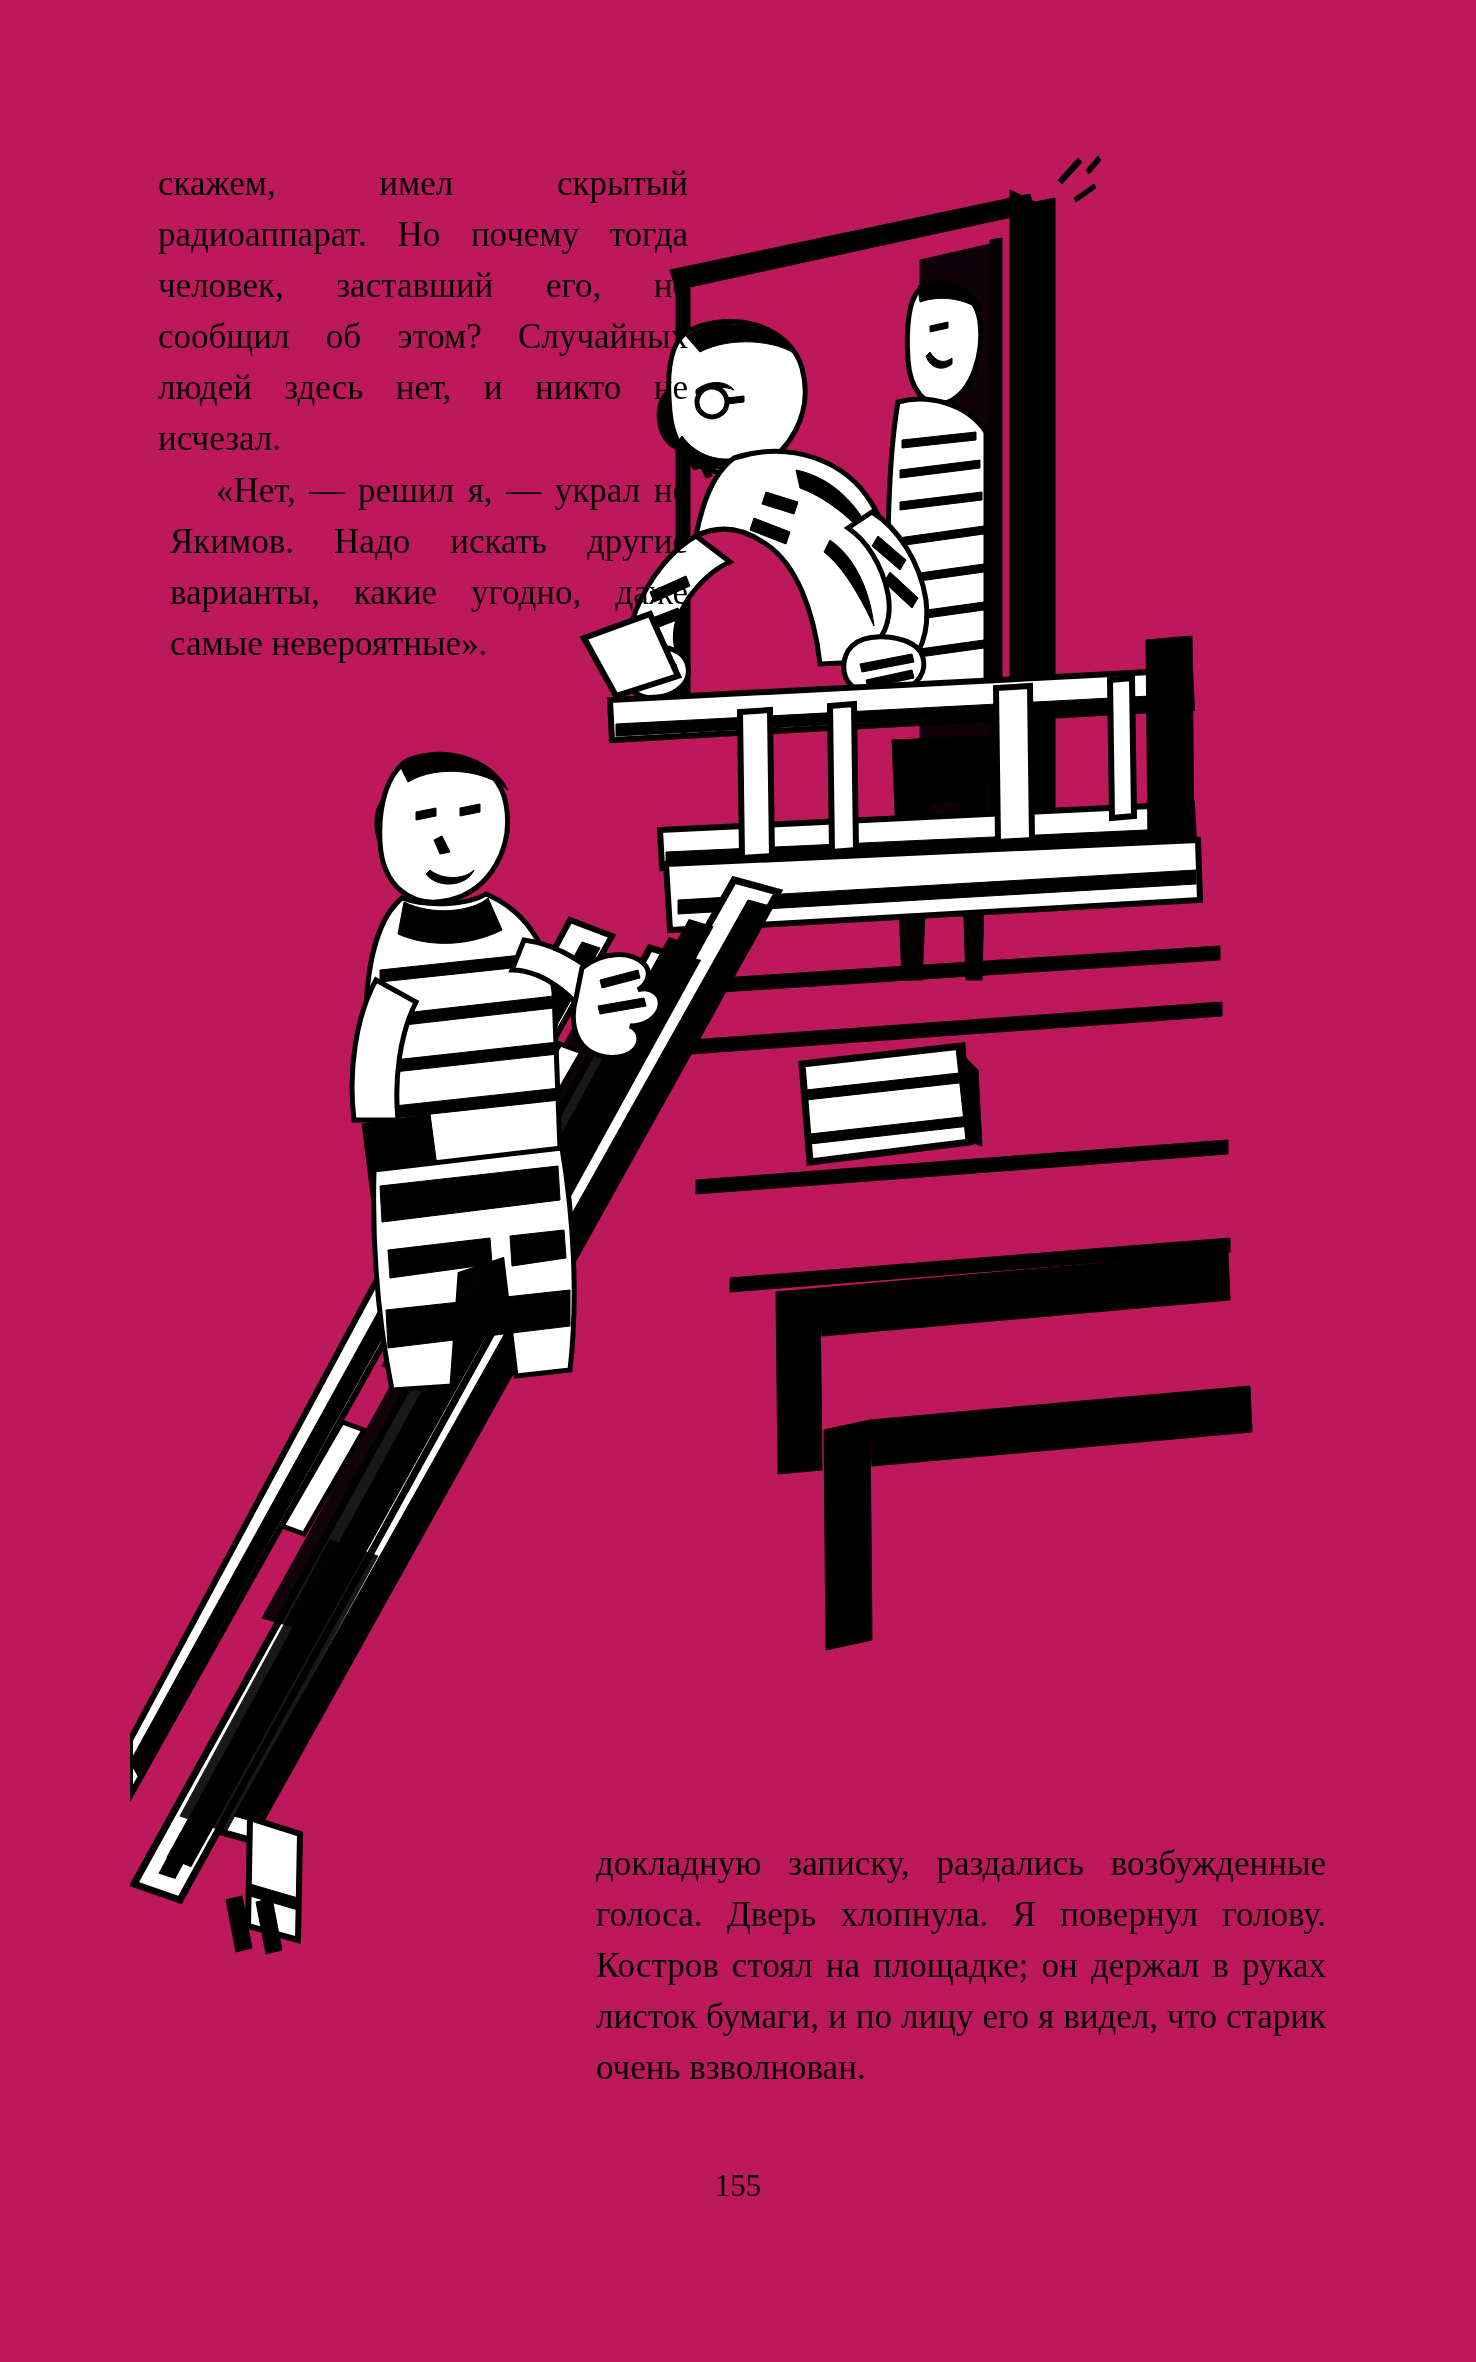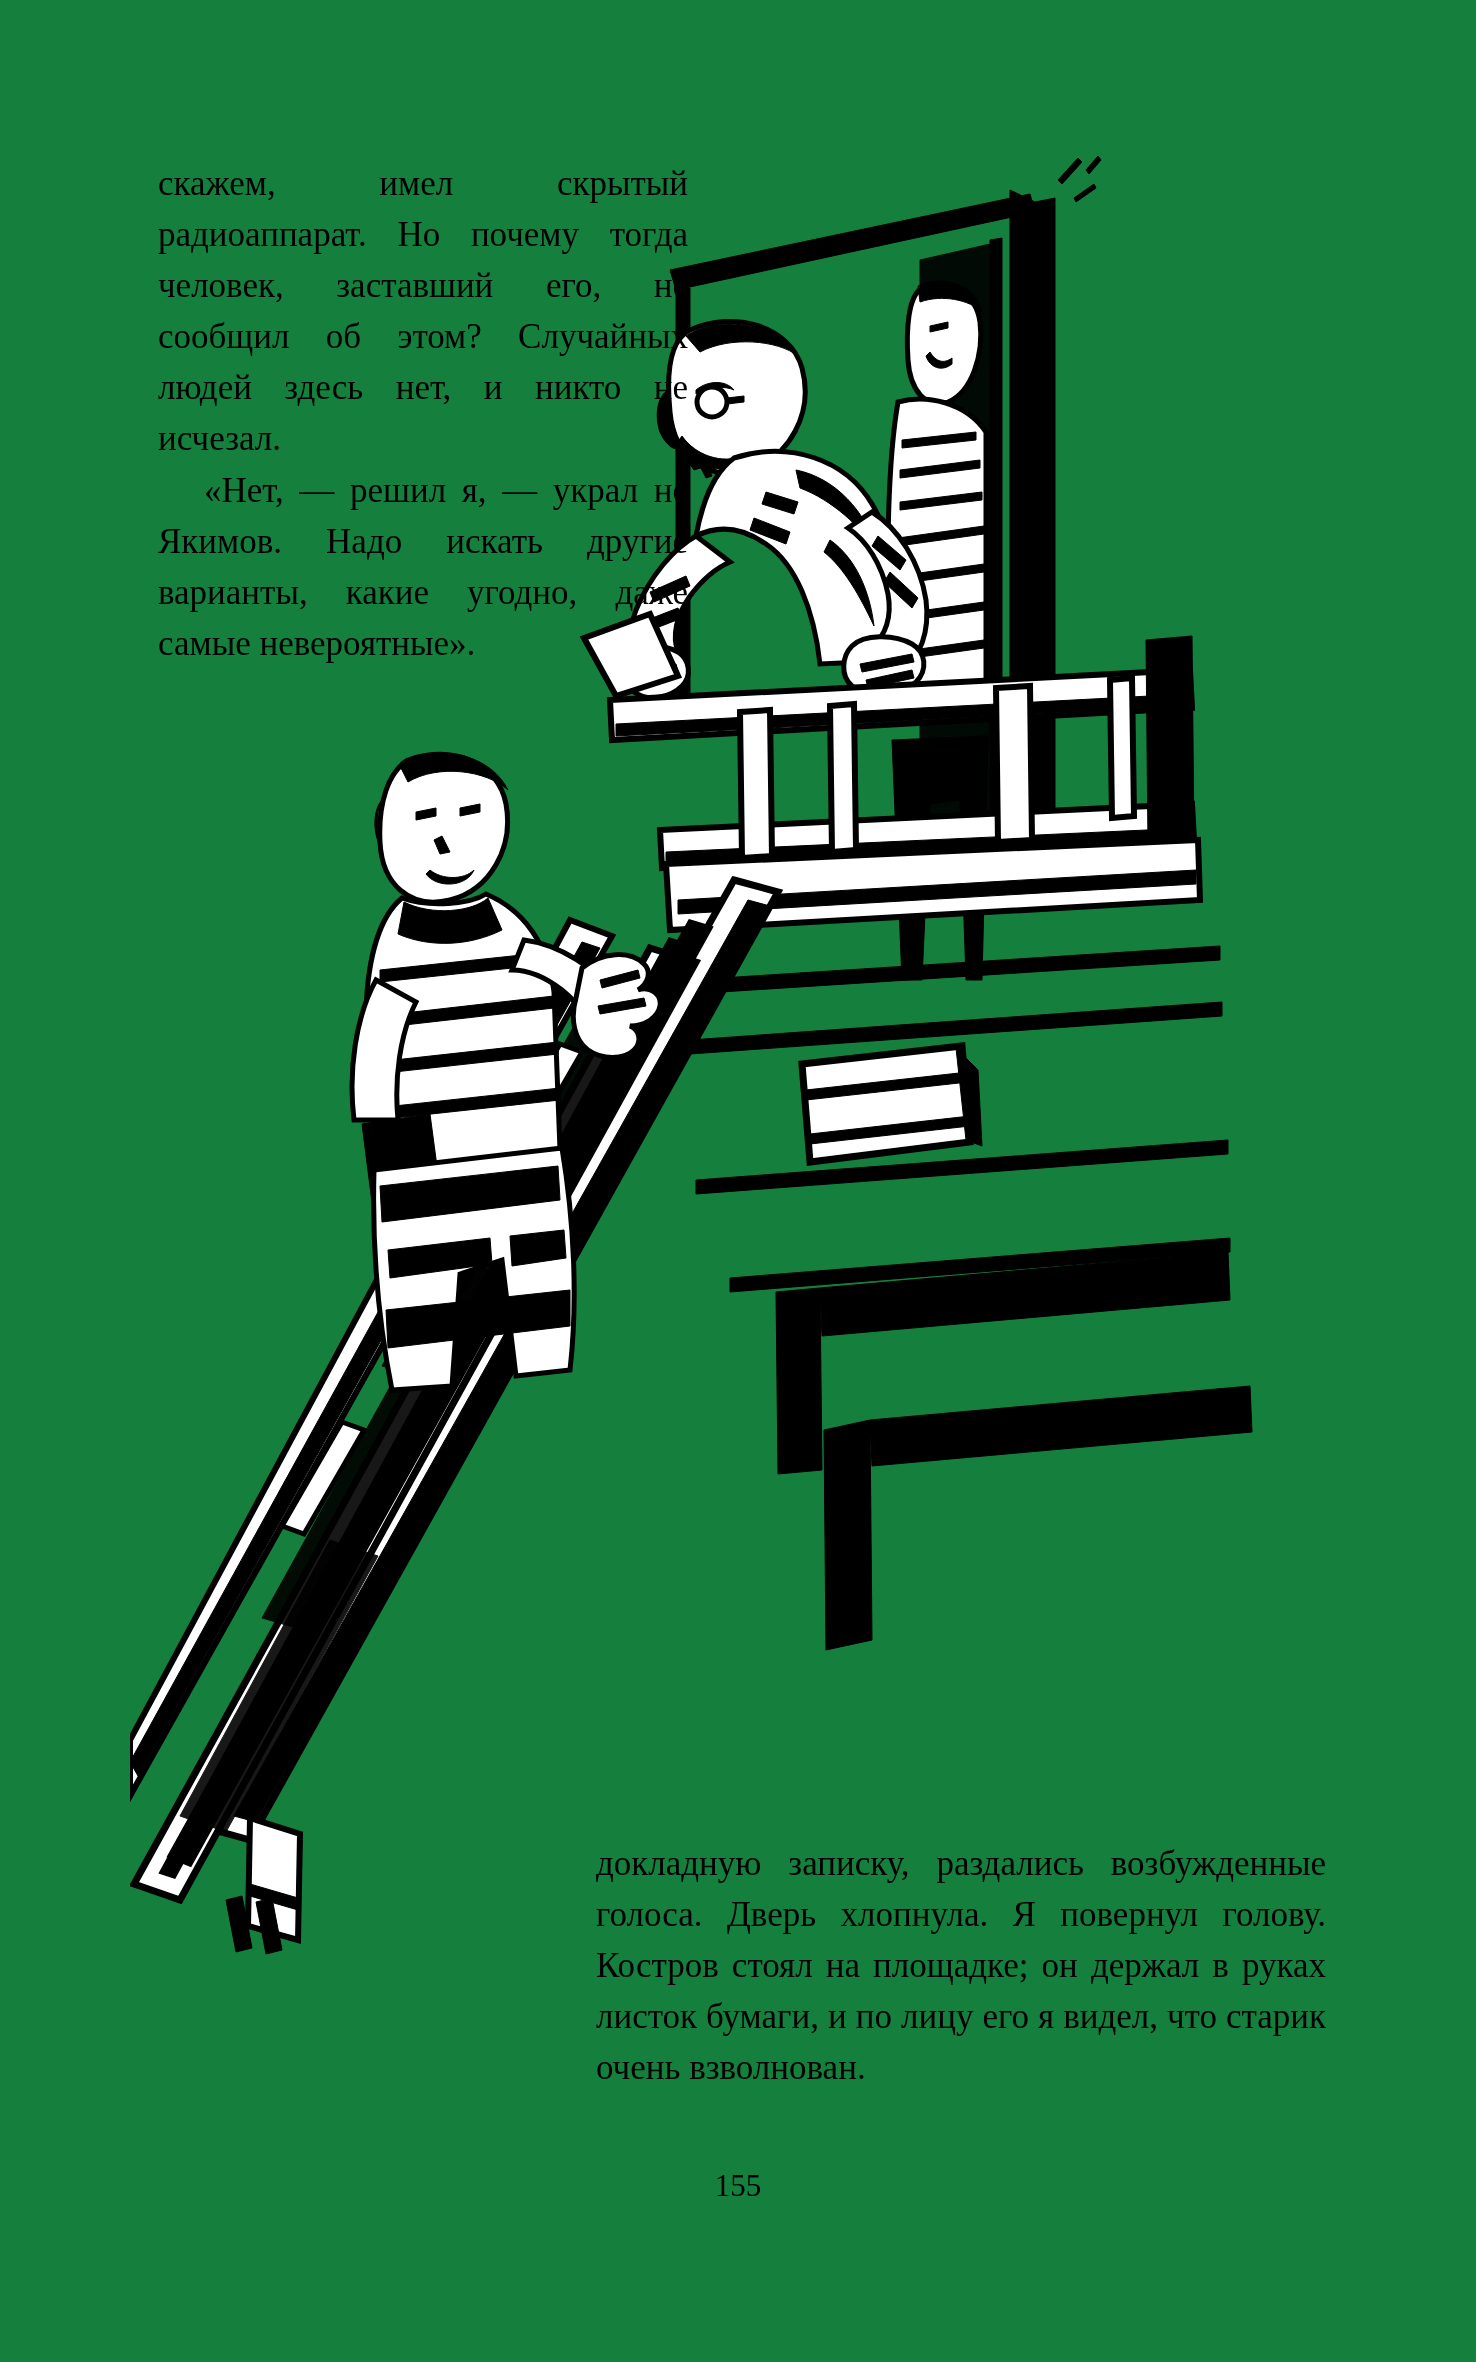--- a/index.html
+++ b/index.html
@@ -4,21 +4,21 @@
 <style>
   html, body {
     margin: 0;
     padding: 0;
     background: #ffffff;
   }
   .page {
     position: relative;
     width: 1476px;
     height: 2362px;
-    background: #15803d;
+    background: #be185d;
     overflow: hidden;
     font-family: "Liberation Serif", serif;
     color: #000000;
   }
 
   
   .col-left {
     position: absolute;
     left: 158px;
     top: 158px;
@@ -28,20 +28,21 @@
     text-align: justify;
     text-justify: inter-word;
     hyphens: manual;
   }
   .col-left p {
     margin: 0;
     text-indent: 0;
   }
   .col-left p.indent {
     text-indent: 46px;
+    margin-left: 12px;
   }
 
   .col-bottom {
     position: absolute;
     left: 596px;
     top: 1838px;
     width: 730px;
     font-size: 35px;
     line-height: 1.46;
     text-align: justify;

